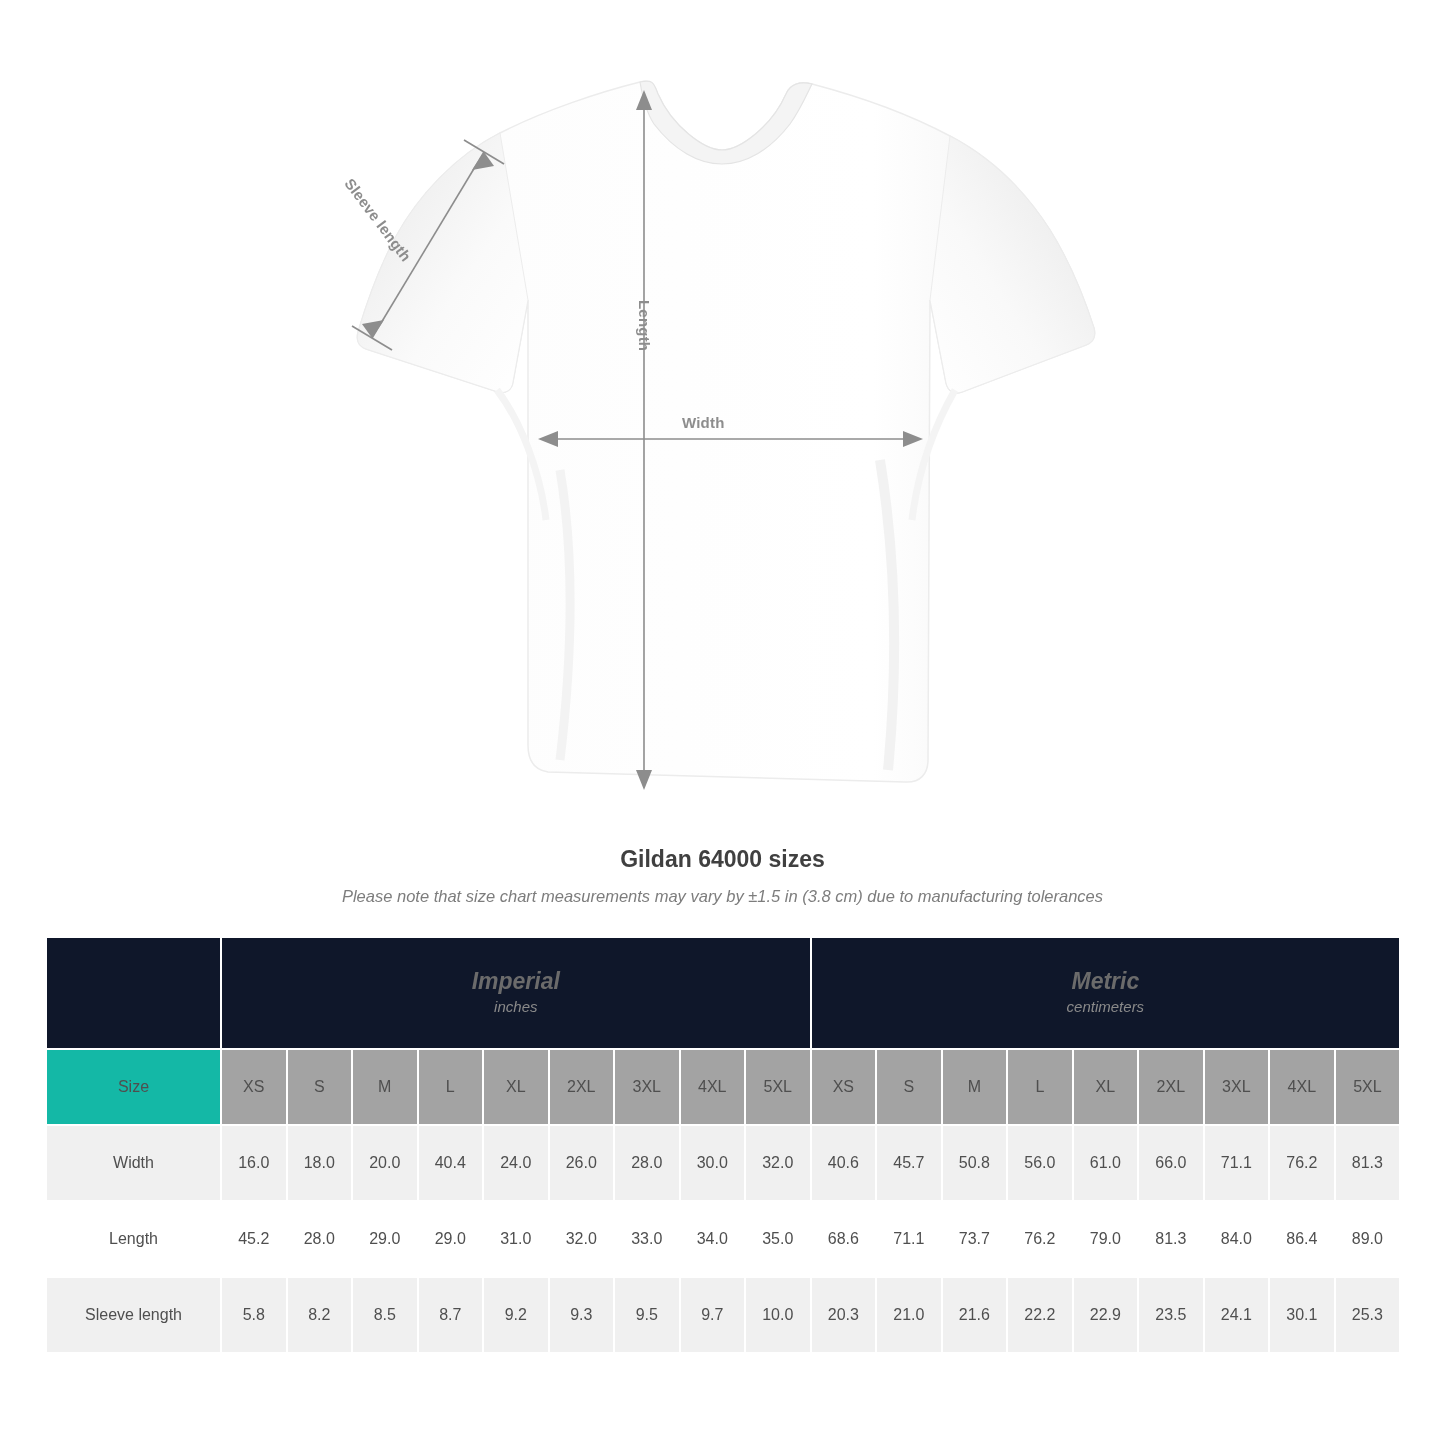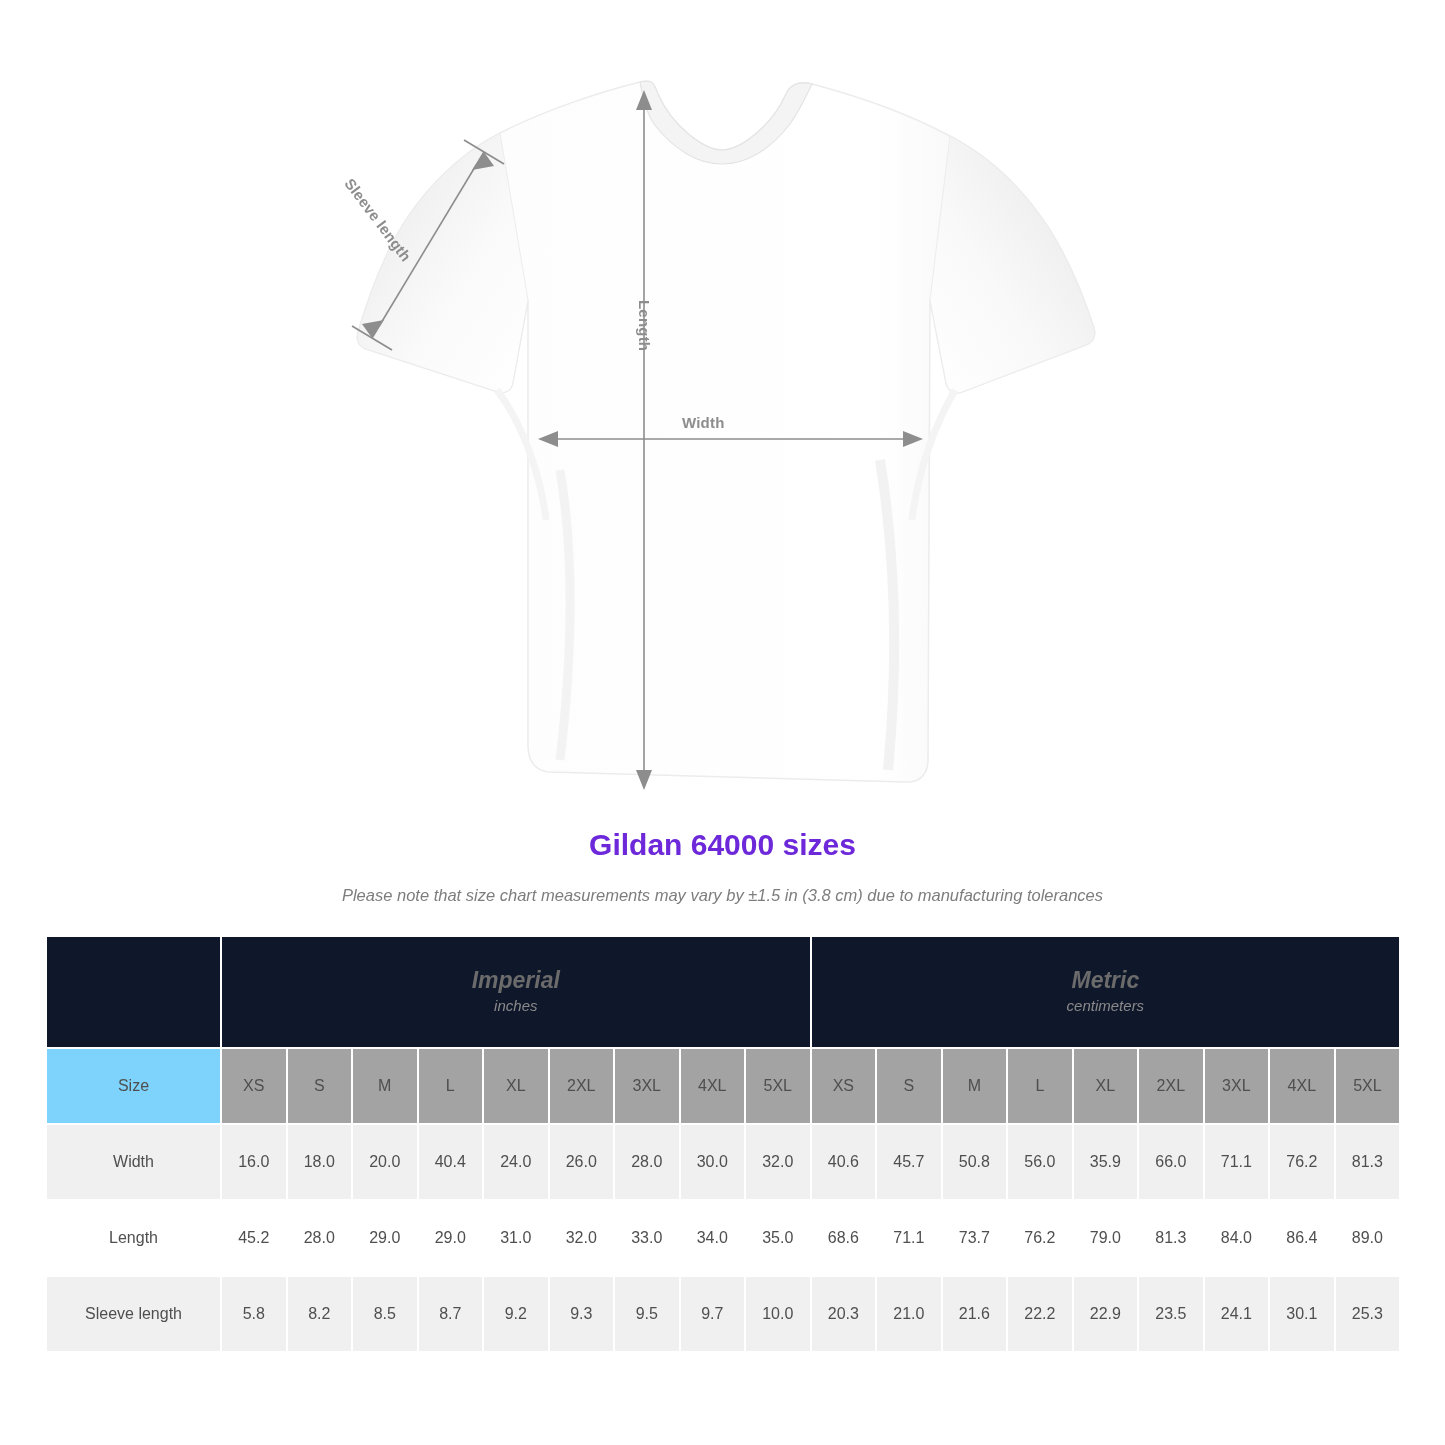--- a/index.html
+++ b/index.html
@@ -51,31 +51,31 @@
     transform-origin: left top;
   }
   .label-width {
     left: 682px;
     top: 414px;
   }
 
   
   .chart-title {
     text-align: center;
-    font-size: 30px;
+    font-size: 23px;
     font-weight: bold;
-    color: #6d28d9;
-    margin: 8px 0 0 0;
+    color: #404040;
+    margin: 26px 0 0 0;
   }
   .chart-note {
     text-align: center;
     font-size: 16.5px;
     font-style: italic;
     color: #7d7d7d;
-    margin: 24px 0 0 0;
+    margin: 14px 0 0 0;
   }
 
   
   .table-wrap {
     margin: 30px 45px 0 45px;
   }
   table.size-table {
     border-collapse: collapse;
     width: 1355px;
     table-layout: fixed;
@@ -119,21 +119,21 @@
   }
   .row-even td {
     background: #f0f0f0;
   }
   .size-head td {
     background: #a3a3a3;
     font-size: 16px;
     color: #4f4f4f;
   }
   .size-head td.row-label {
-    background: #7dd3fc;
+    background: #14b8a6;
   }
   .col-first { width: 175px; }
   .col-cell { width: 65.5px; }
 </style>
 </head>
 <body>
 
 <div class="page">
 
   <div class="illustration">
@@ -292,21 +292,21 @@
           <td>40.4</td>
           <td>24.0</td>
           <td>26.0</td>
           <td>28.0</td>
           <td>30.0</td>
           <td>32.0</td>
           <td>40.6</td>
           <td>45.7</td>
           <td>50.8</td>
           <td>56.0</td>
-          <td>35.9</td>
+          <td>61.0</td>
           <td>66.0</td>
           <td>71.1</td>
           <td>76.2</td>
           <td>81.3</td>
         </tr>
 
         <tr class="row-odd">
           <td class="row-label">Length</td>
           <td>45.2</td>
           <td>28.0</td>

